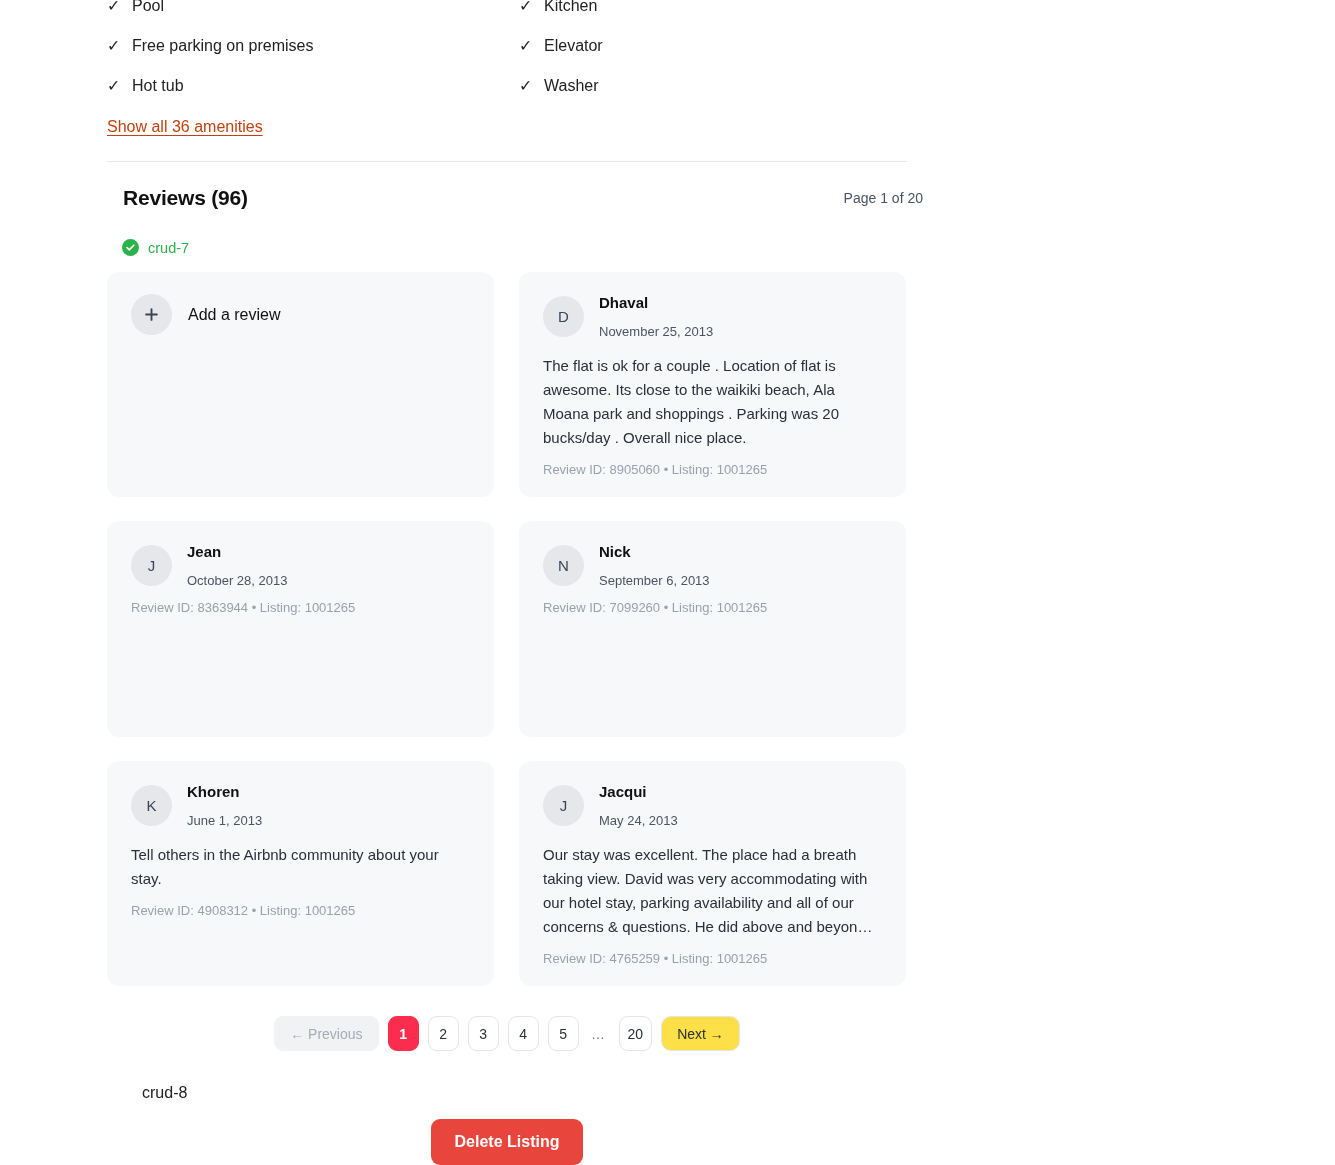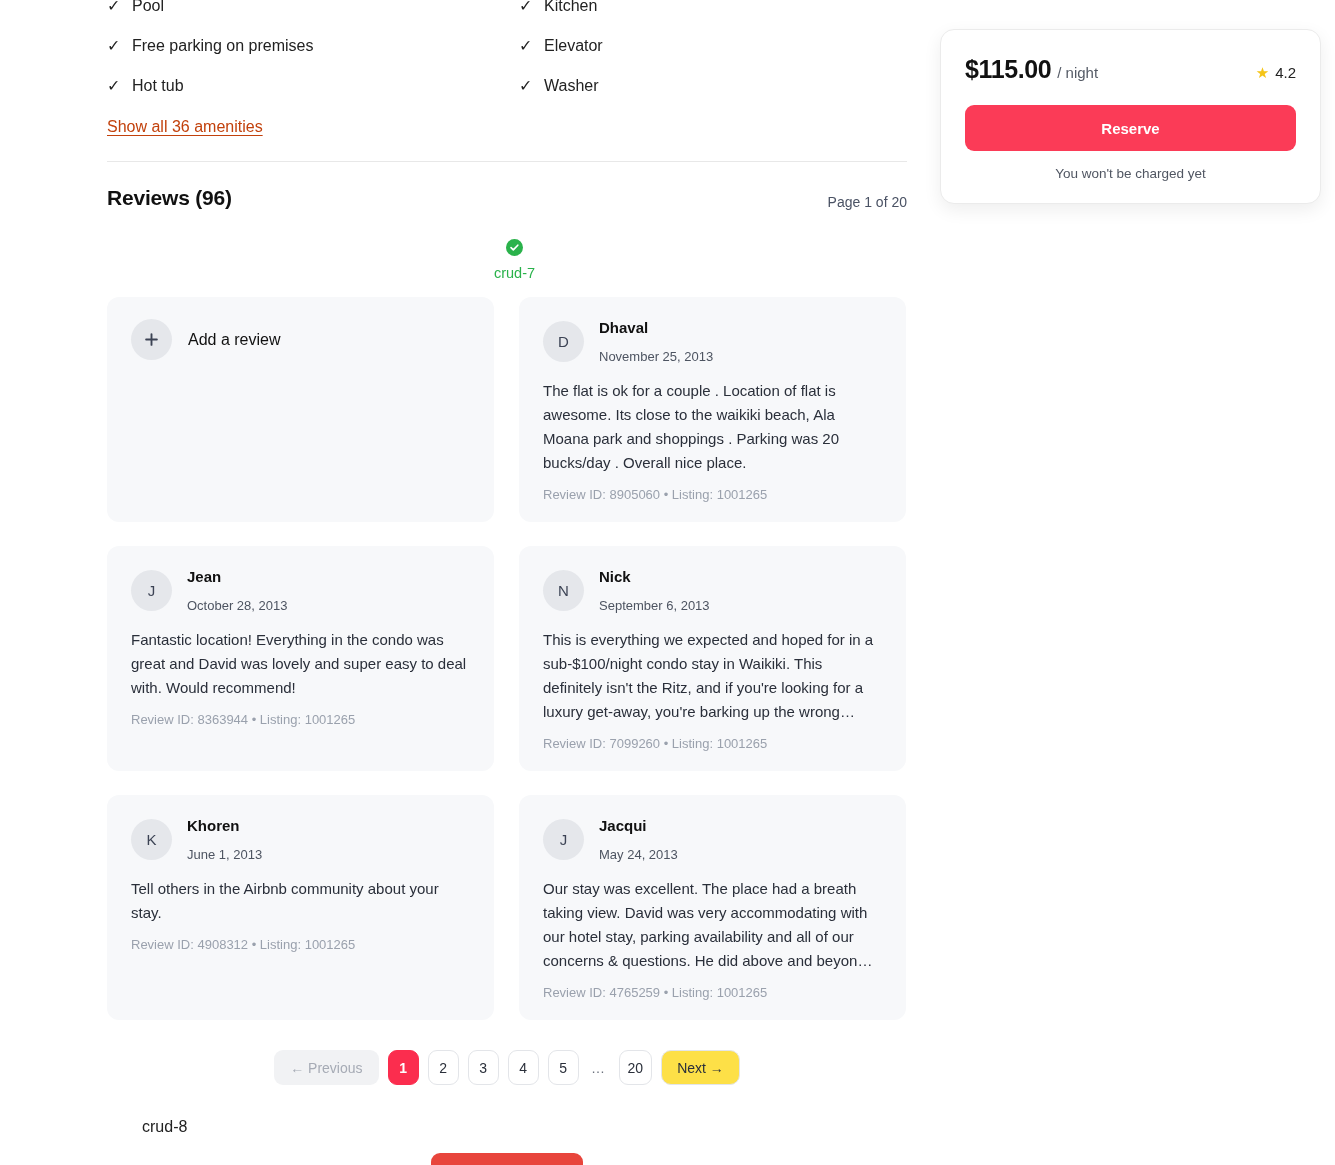--- a/index.html
+++ b/index.html
@@ -63,44 +63,44 @@
 
   .divider {
     margin-top: 25px;
     border-top: 1px solid #e8e8e8;
     width: 800px;
   }
 
   
   .reviews-head {
     display: flex;
-    align-items: flex-end;
+    align-items: center;
     justify-content: space-between;
     margin-top: 24px;
     width: 800px;
+    margin-left: 16px;
   }
   .reviews-title {
     font-size: 21px;
     font-weight: 700;
     color: #111111;
     letter-spacing: -0.2px;
   }
   .page-indicator {
     font-size: 14px;
     color: #4a5264;
   }
 
   
   .crud-badge {
     display: flex;
     align-items: center;
     gap: 9px;
     margin-top: 29px;
     margin-left: 15px;
-    flex-direction: column;
   }
   .crud-badge .dot {
     width: 17px;
     height: 17px;
     border-radius: 50%;
     background: #2ab24b;
     display: flex;
     align-items: center;
     justify-content: center;
     flex: none;
@@ -421,33 +421,31 @@
       </div>
 
       <div class="rcard">
         <div class="rcard-head">
           <span class="avatar">J</span>
           <span class="rmeta">
             <span class="rname">Jean</span>
             <span class="rdate">October 28, 2013</span>
           </span>
         </div>
-        <div class="rbody">Fantastic location! Everything in the condo was great and David was lovely and super easy to deal with. Would recommend!</div>
         <div class="rfoot">Review ID: 8363944 • Listing: 1001265</div>
       </div>
 
       <div class="rcard">
         <div class="rcard-head">
           <span class="avatar">N</span>
           <span class="rmeta">
             <span class="rname">Nick</span>
             <span class="rdate">September 6, 2013</span>
           </span>
         </div>
-        <div class="rbody">This is everything we expected and hoped for in a sub-$100/night condo stay in Waikiki. This definitely isn't the Ritz, and if you're looking for a luxury get-away, you're barking up the wrong…</div>
         <div class="rfoot">Review ID: 7099260 • Listing: 1001265</div>
       </div>
 
       <div class="rcard">
         <div class="rcard-head">
           <span class="avatar">K</span>
           <span class="rmeta">
             <span class="rname">Khoren</span>
             <span class="rdate">June 1, 2013</span>
           </span>
@@ -493,28 +491,14 @@
       <span class="lbl">crud-8</span>
     </div>
 
     
     <div class="delete-row">
       <button class="delete-btn">Delete Listing</button>
     </div>
 
   </div>
 
-  <div class="reserve-card">
-    <div class="price-row">
-      <div class="price-left">
-        <span class="price-amount">$115.00</span>
-        <span class="price-unit">/ night</span>
-      </div>
-      <div class="rating">
-        <span class="star">★</span>
-        <span>4.2</span>
-      </div>
-    </div>
-    <button class="reserve-btn">Reserve</button>
-    <div class="reserve-note">You won't be charged yet</div>
-  </div>
 
 </div>
 
 </body></html>

